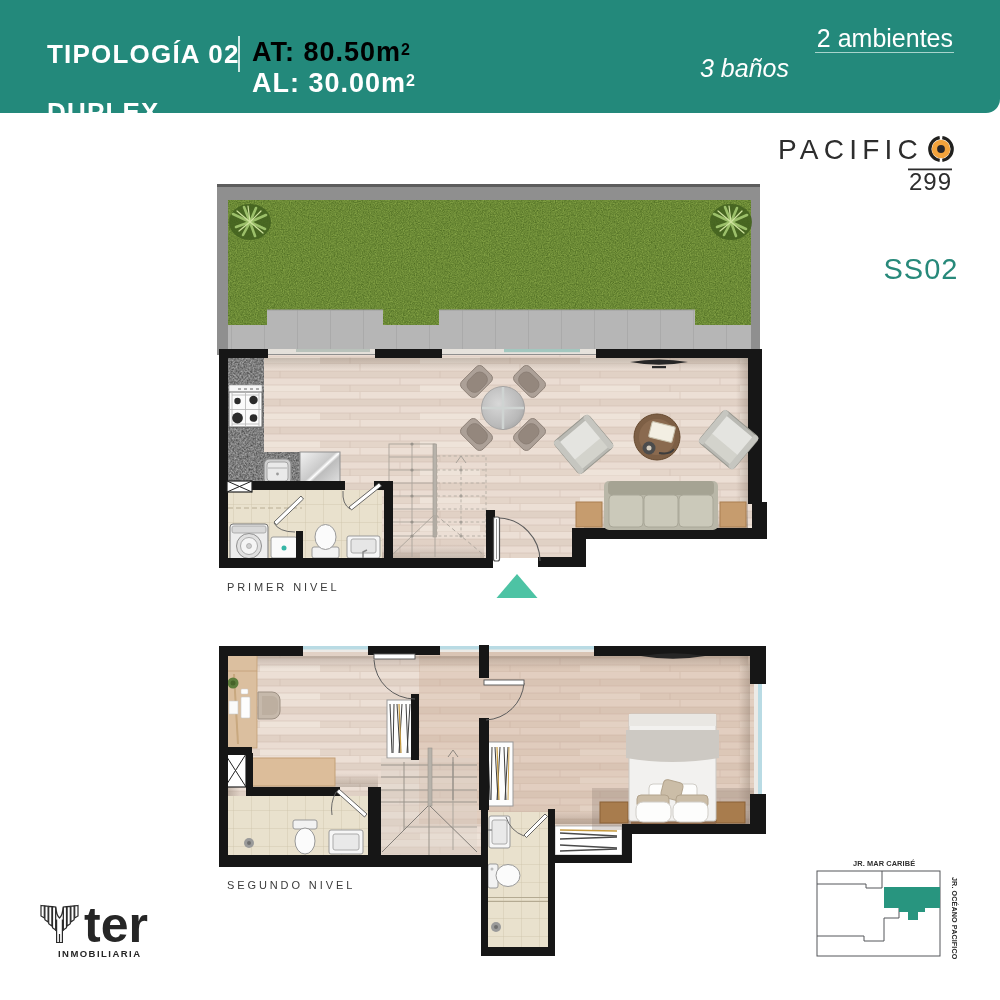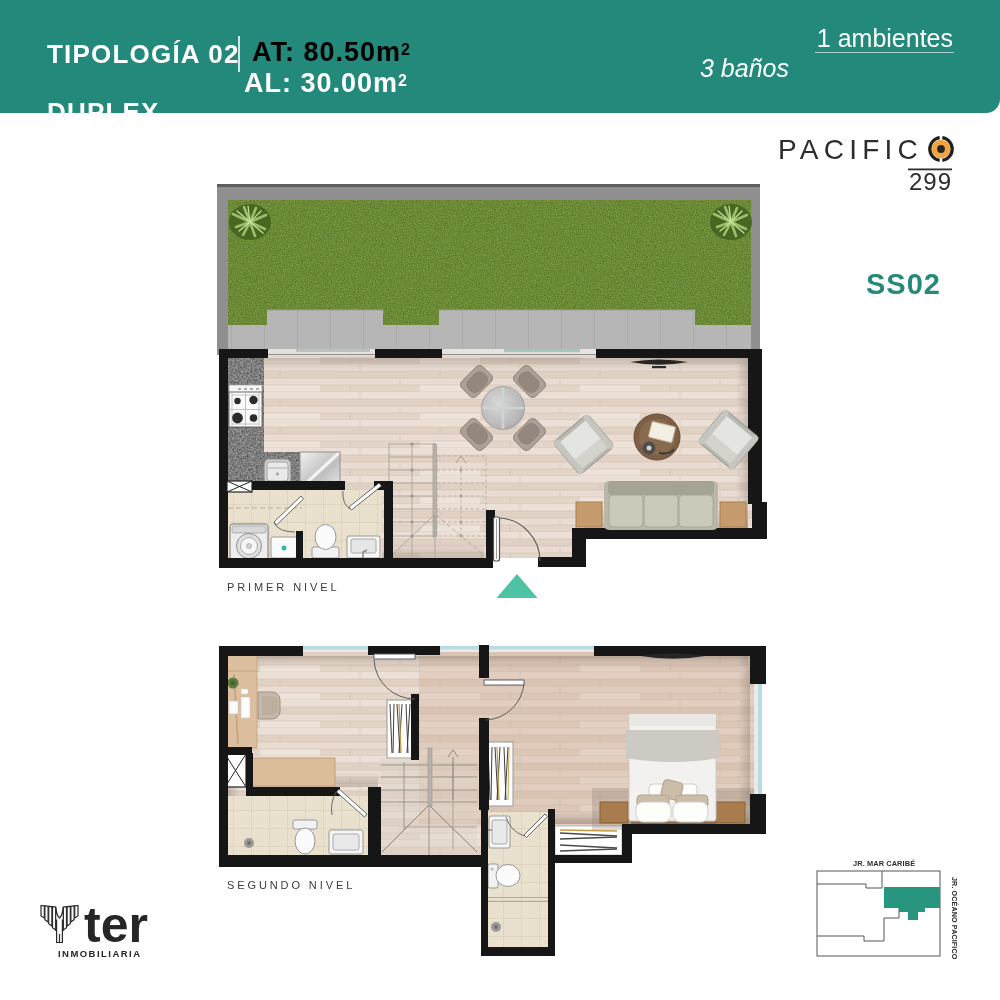--- a/index.html
+++ b/index.html
@@ -5,37 +5,37 @@
   html,body{margin:0;padding:0;background:#ffffff;}
   body{width:1000px;height:1000px;position:relative;overflow:hidden;
        font-family:"Liberation Sans",sans-serif;}
   .abs{position:absolute;}
   .header{left:0;top:0;width:1000px;height:113px;background:#23897b;
           border-radius:0 0 14px 0;}
   .h-l1{left:47px;top:39px;color:#fff;font-weight:bold;font-size:26px;letter-spacing:1.2px;text-align:right;}
   .h-l2{left:47px;top:70px;color:#fff;font-weight:bold;font-size:26px;letter-spacing:1.2px;margin-top:27px;}
   .h-bar{left:238px;top:36px;width:2px;height:36px;background:#cfe8e3;}
   .h-at{left:252px;top:37px;color:#000000;font-weight:bold;font-size:27px;letter-spacing:1px;}
-  .h-al{left:244px;top:68px;color:#fff;font-weight:bold;font-size:27px;letter-spacing:1px;}
+  .h-al{left:252px;top:68px;color:#fff;font-weight:bold;font-size:27px;letter-spacing:1px;}
   .h-amb{left:700px;top:24px;width:253px;color:#fff;font-size:25px;text-align:right;}
   .h-ban{left:700px;top:54px;width:253px;color:#fff;font-size:25px;text-align:left;font-style:italic;}
   .h-line{left:815px;top:52px;width:139px;height:1px;background:#a8d4cc;}
-  .ss02{left:866px;top:268px;width:110px;text-align:left;color:#27897a;
-        font-weight:bold;font-size:29px;letter-spacing:1px;}
+  .ss02{left:866px;top:253px;width:110px;text-align:center;color:#27897a;
+        font-weight:normal;font-size:29px;letter-spacing:1px;}
   sup.m2{font-size:16px;vertical-align:6px;}
 </style>
 </head>
 <body>
   <div class="abs header"></div>
   <div class="abs h-l1">TIPOLOGÍA 02</div>
   <div class="abs h-l2">DUPLEX</div>
   <div class="abs h-bar"></div>
   <div class="abs h-at">AT: 80.50m<sup class="m2">2</sup></div>
   <div class="abs h-al">AL: 30.00m<sup class="m2">2</sup></div>
-  <div class="abs h-amb">1 ambientes</div>
+  <div class="abs h-amb">2 ambientes</div>
   <div class="abs h-ban">3 baños</div>
   <div class="abs h-line"></div>
   <div class="abs ss02">SS02</div>
 
   <svg class="abs" style="left:770px;top:130px;" width="200" height="70" viewBox="0 0 200 70">
     <text x="8" y="29" font-family="Liberation Sans" font-size="28" letter-spacing="3.2" fill="#2d2d2d" textLength="143">PACIFIC</text>
     <path d="M 172.3 7.7 A 11.4 11.4 0 0 1 172.3 30.3" fill="none" stroke="#20201e" stroke-width="3.3"></path>
     <path d="M 169.7 30.3 A 11.4 11.4 0 0 1 169.7 7.7" fill="none" stroke="#20201e" stroke-width="3.3"></path>
     <circle cx="171" cy="19" r="9.2" fill="#f2a33c"></circle>
     <circle cx="171" cy="19" r="3.9" fill="#26262a"></circle>

